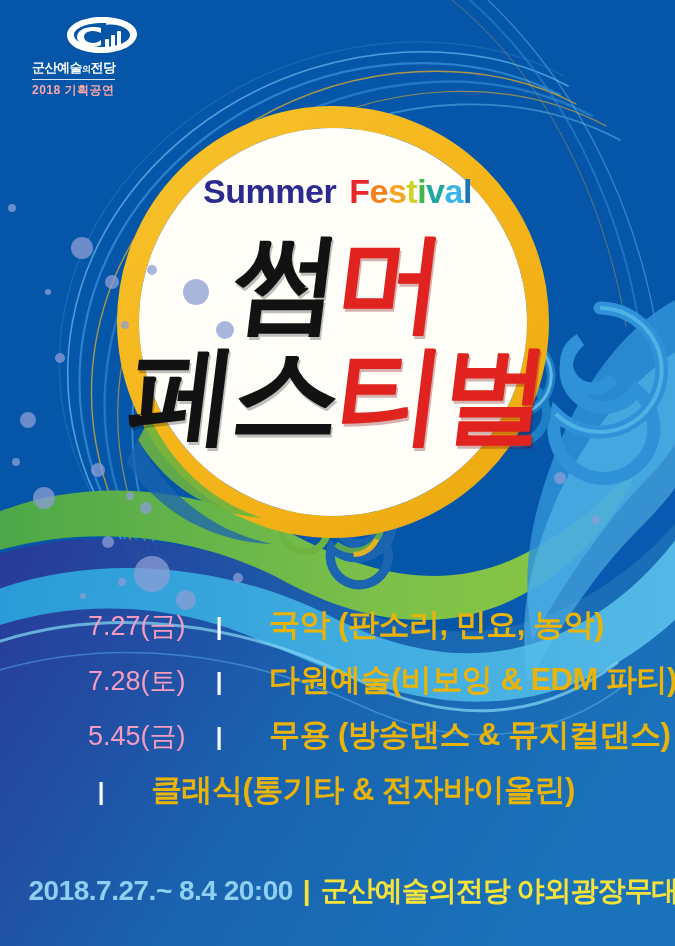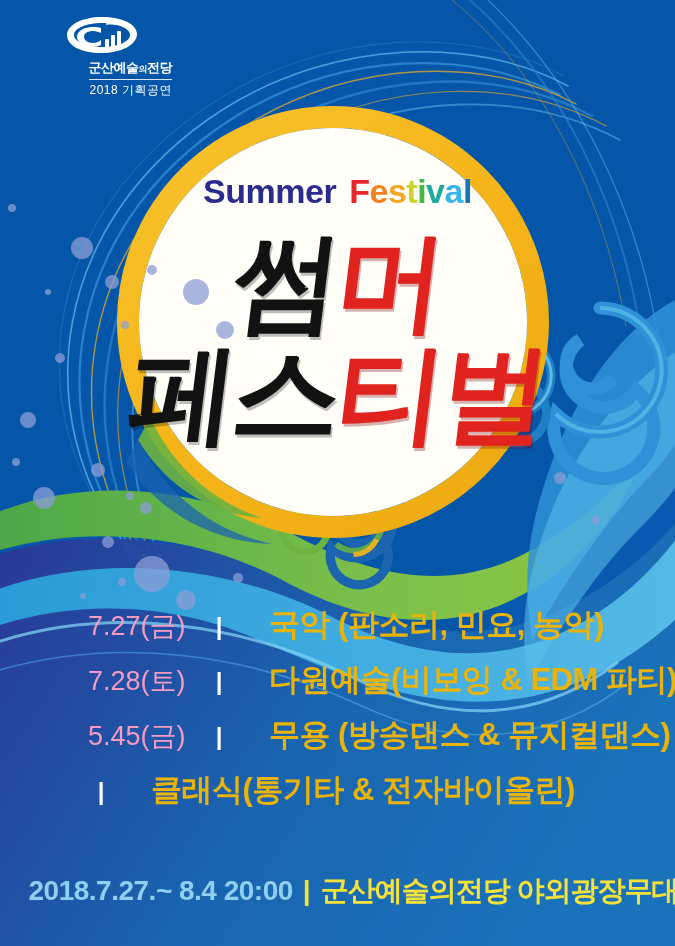--- a/index.html
+++ b/index.html
@@ -27,43 +27,43 @@
     height: 946px;
     display: block;
   }
 
   
   #logo-block {
     position: absolute;
     left: 32px;
     top: 14px;
     width: 140px;
-    text-align: right;
+    text-align: left;
     z-index: 6;
   }
   #logo-mark {
     display: block;
     margin: 0 auto;
   }
   .logo-name {
     color: #ffffff;
     font-size: 13px;
     font-weight: bold;
     letter-spacing: -0.5px;
     margin-top: 1px;
     line-height: 1.1;
     white-space: nowrap;
   }
   .logo-name .small {
     font-size: 9px;
   }
   .logo-sub {
-    color: #ffffff;
+    color: #fca5a5;
     font-size: 12px;
-    font-weight: normal;
+    font-weight: bold;
     letter-spacing: 0.5px;
     margin-top: 4px;
     padding-top: 3px;
     border-top: 1px solid rgba(255,255,255,0.85);
     display: inline-block;
     line-height: 1.2;
     white-space: nowrap;
   }
 
   

